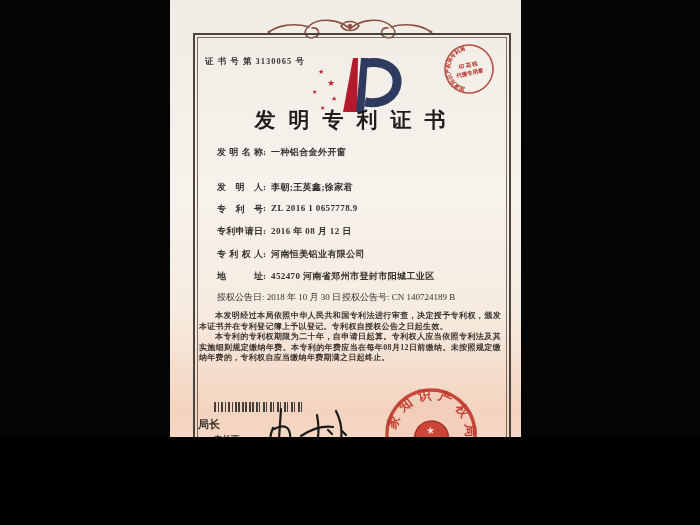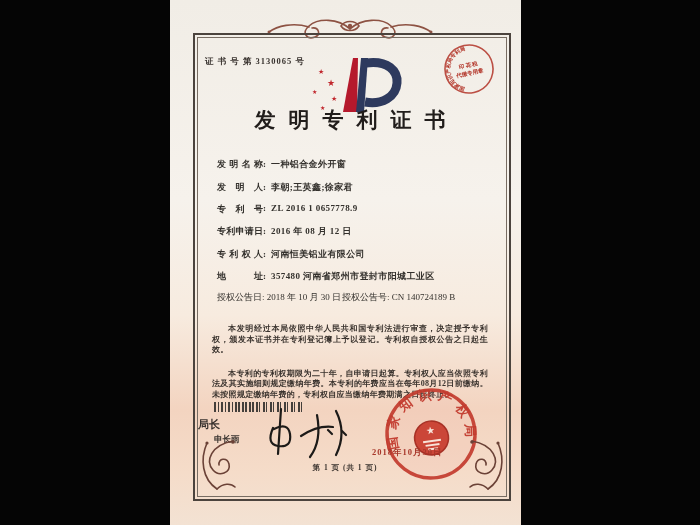--- a/index.html
+++ b/index.html
@@ -1,16 +1,16 @@
 <!DOCTYPE html>
 <html><head>
 <meta charset="utf-8">
 <style>
   html,body{margin:0;padding:0;background:#000;}
-  #stage{position:relative;width:700px;height:525px;background:#050505;overflow:hidden;
+  #stage{position:relative;width:700px;height:437px;background:#050505;overflow:hidden;
          font-family:"Liberation Serif","DejaVu Serif",serif;color:#2e2a28;}
   
   .paper{position:absolute;left:170px;top:0;width:351px;height:525px;
          background:linear-gradient(180deg,#f1ede6 0%,#f6f2ec 38%,#f7ebdf 60%,#f3d4c0 78%,#f5dcc9 90%,#f3e2d3 100%);}
   
   .frame{position:absolute;left:193px;top:33px;width:314px;height:464px;border:2px solid #4b433d;}
   .frame-inner{position:absolute;left:2px;top:2px;right:2px;bottom:2px;border:1px solid #776c62;}
   .certno{position:absolute;left:205px;top:56px;font-size:8.5px;letter-spacing:1px;font-weight:600;color:#38322e;}
   .title{position:absolute;left:193px;top:106px;width:314px;text-align:center;font-size:21px;font-weight:bold;
          letter-spacing:13px;text-indent:13px;color:#211d1b;}
@@ -19,21 +19,21 @@
   
   .frow{position:absolute;left:217px;width:285px;height:14px;font-size:9px;font-weight:600;color:#33302c;white-space:nowrap;}
   .flab{display:inline-block;width:46px;text-align:justify;text-align-last:justify;vertical-align:top;}
   .fcolon{display:inline-block;margin:0 1px 0 0;}
   .fval{display:inline-block;margin-left:4px;letter-spacing:0.4px;}
   .grant{position:absolute;left:217px;top:291px;width:285px;font-size:9px;font-weight:400;white-space:nowrap;color:#33302c;}
   .grant .g2{position:absolute;left:125px;top:0;}
   
   .legal{position:absolute;left:199px;top:311px;width:302px;font-size:8px;line-height:10.6px;
          text-align:justify;letter-spacing:0.3px;color:#3a332e;font-weight:600;}
-  .legal p{margin:13px;text-indent:2em;}
+  .legal p{margin:0;text-indent:2em;}
   .barcode{position:absolute;left:214px;top:402px;width:88px;height:10px;
            background:repeating-linear-gradient(90deg,#443f3b 0 2px,rgba(0,0,0,0) 2px 3.5px,#443f3b 3.5px 4.5px,rgba(0,0,0,0) 4.5px 7px);}
   .director-title{position:absolute;left:198px;top:417px;font-size:11px;font-weight:700;color:#38322e;}
   .director-name{position:absolute;left:214px;top:434px;font-size:8.5px;font-weight:700;color:#38322e;}
   .signature{position:absolute;left:243px;top:400px;}
   .seal{position:absolute;left:383px;top:386px;transform:rotate(-8deg);}
   .seal-date{position:absolute;left:372px;top:447px;width:118px;font-size:8.5px;
              color:#a8372a;font-weight:700;letter-spacing:1px;}
   .pagefoot{position:absolute;left:188px;top:463px;width:314px;text-align:center;font-size:7.5px;
             font-weight:700;color:#3a332e;letter-spacing:1px;}
@@ -86,37 +86,37 @@
       <text x="33" y="47" font-size="7">★</text>
       <text x="22" y="56" font-size="6">★</text>
     </g>
     <polygon points="55,4 60,4 59,58 45,58" fill="#b5192c"></polygon>
     <path d="M63,4 L70,4 L66,58 L58,58 Z" fill="#2e3a5e"></path>
     <path d="M68,9 C90,6 100,17 99,29 C98,43 84,51 67,48" fill="none" stroke="#2e3a5e" stroke-width="9"></path>
   </svg>
 
   <div class="title">发明专利证书</div>
 
-  <div class="frow" style="top:158px">
+  <div class="frow" style="top:146px">
     <span class="flab">发明名称</span><span class="fcolon">:</span><span class="fval">一种铝合金外开窗</span>
   </div>
   <div class="frow" style="top:181px">
     <span class="flab">发明人</span><span class="fcolon">:</span><span class="fval">李朝;王英鑫;徐家君</span>
   </div>
   <div class="frow" style="top:203px">
     <span class="flab">专利号</span><span class="fcolon">:</span><span class="fval">ZL 2016 1 0657778.9</span>
   </div>
   <div class="frow" style="top:225px">
     <span class="flab">专利申请日</span><span class="fcolon">:</span><span class="fval">2016 年 08 月 12 日</span>
   </div>
   <div class="frow" style="top:248px">
     <span class="flab">专利权人</span><span class="fcolon">:</span><span class="fval">河南恒美铝业有限公司</span>
   </div>
   <div class="frow" style="top:270px">
-    <span class="flab">地址</span><span class="fcolon">:</span><span class="fval">357480 河南省郑州市登封市阳城工业区</span>
+    <span class="flab">地址</span><span class="fcolon">:</span><span class="fval">452470 河南省郑州市登封市阳城工业区</span>
   </div>
 
   <div class="grant">
     <span>授权公告日</span><span>:</span>
     <span>2018 年 10 月 30 日</span>
     <span class="g2">
       <span>授权公告号</span><span>:</span>
       <span>CN 140724189 B</span>
     </span>
   </div>

